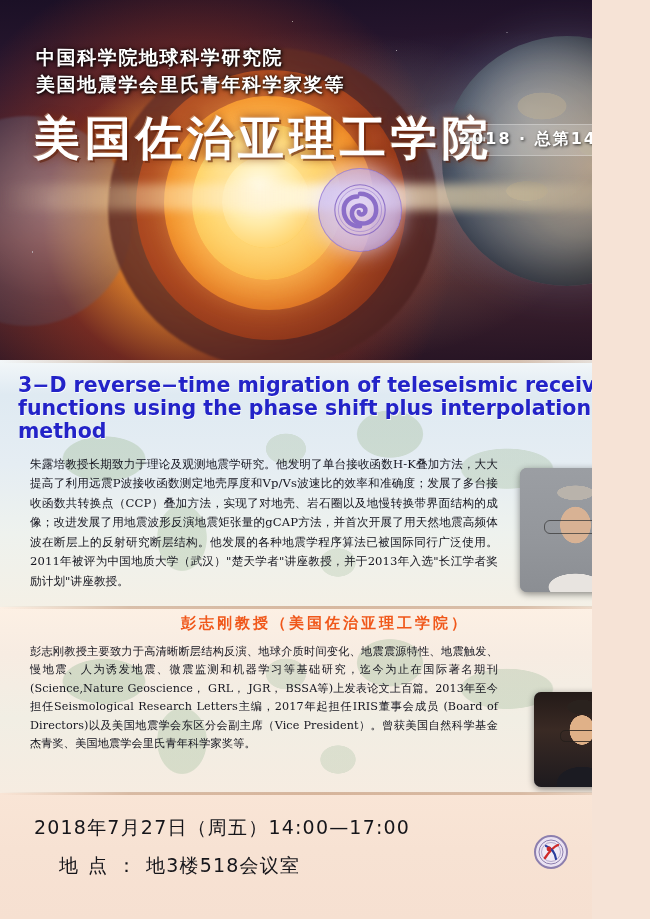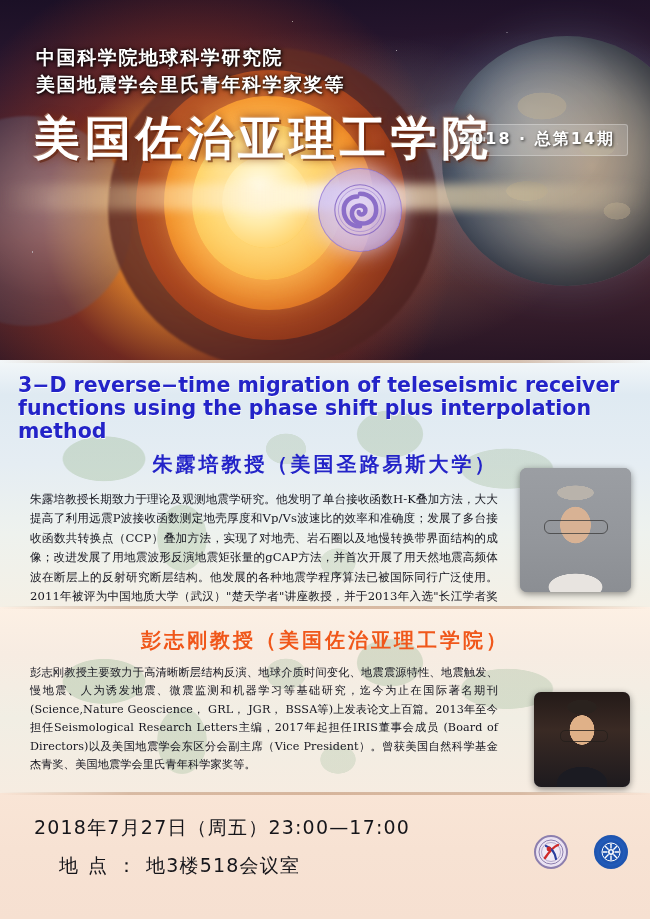--- a/index.html
+++ b/index.html
@@ -3,21 +3,21 @@
 <meta charset="utf-8">
 <style>
   * { margin:0; padding:0; box-sizing:border-box; }
   html,body { width:650px; height:919px; }
   body {
     font-family:"DejaVu Sans","Liberation Sans",sans-serif;
     background:#f6e3d6;
     overflow:hidden;
     position:relative;
   }
-  .poster { position:relative; width:650px; height:919px; overflow:hidden; }
+  .poster { position:relative; width:592px; height:919px; overflow:hidden; }
 
   
   .hero {
     position:relative; width:650px; height:360px; overflow:hidden;
     background:
       radial-gradient(circle at 30% 62%, rgba(255,228,150,.95) 0%, rgba(255,150,40,.78) 16%, rgba(190,60,25,.45) 30%, rgba(60,25,35,0) 52%),
       radial-gradient(ellipse at 78% 44%, rgba(150,190,220,.55) 0%, rgba(70,100,130,.28) 22%, rgba(30,30,50,0) 45%),
       radial-gradient(ellipse at 50% 55%, rgba(255,190,120,.30) 0%, rgba(40,25,40,0) 60%),
       linear-gradient(178deg,#1b1026 0%,#2b1830 22%,#40202f 45%,#52262e 63%,#3a1f2c 82%,#261424 100%);
   }
@@ -144,21 +144,21 @@
     text-shadow:0.6px 0.6px 0 rgba(255,255,255,.9); }
   .talk2 .en-title { margin-top:10px; font-size:20.5px; color:#f0571a;
     text-shadow:0.6px 0.6px 0 rgba(255,255,255,.85); }
 
   .cn-speaker {
     position:relative; z-index:3; text-align:center;
     font-weight:700; letter-spacing:3px;
     font-family:"DejaVu Sans","Liberation Sans",sans-serif;
   }
   .talk1 .cn-speaker { margin-top:8px; font-size:20px; color:#2323c8; }
-  .talk2 .cn-speaker { margin-top:20px; font-size:20px; color:#f0571a; }
+  .talk2 .cn-speaker { margin-top:7px; font-size:15px; color:#f0571a; }
 
   .bio {
     position:relative; z-index:3;
     margin:12px 152px 0 30px;
     font-family:"DejaVu Serif","Liberation Serif",serif;
     font-size:11.6px; line-height:19.5px;
     color:#14141e; text-align:justify; text-justify:inter-character;
     letter-spacing:.1px;
   }
   .talk2 .bio { margin-top:10px; font-size:11.2px; line-height:18.4px; }
@@ -243,21 +243,20 @@
         <path d="M30 48 C18 48 12 39 12 30 C12 21 19 15 27 15" fill="none" stroke="#8c6ec8" stroke-width="5" stroke-linecap="round"></path>
       </svg>
     </div>
   </div>
 
   <div class="sep a"></div>
 
   <div class="talk1">
     <div class="map-bg" style="inset:0;"></div>
     <div class="en-title">3−D reverse−time migration of teleseismic receiver functions using the phase shift plus interpolation method</div>
-    <div class="cn-speaker">朱露培教授（美国圣路易斯大学）</div>
     <div class="bio">朱露培教授长期致力于理论及观测地震学研究。他发明了单台接收函数H-K叠加方法，大大提高了利用远震P波接收函数测定地壳厚度和Vp/Vs波速比的效率和准确度；发展了多台接收函数共转换点（CCP）叠加方法，实现了对地壳、岩石圈以及地慢转换带界面结构的成像；改进发展了用地震波形反演地震矩张量的gCAP方法，并首次开展了用天然地震高频体波在断层上的反射研究断层结构。他发展的各种地震学程序算法已被国际同行广泛使用。2011年被评为中国地质大学（武汉）"楚天学者"讲座教授，并于2013年入选"长江学者奖励计划"讲座教授。</div>
     <div class="portrait p1">
       <div class="face f1"></div>
     </div>
   </div>
 
   <div class="sep b"></div>
 
   <div class="talk2">
     <div class="map-bg" style="inset:0;"></div>
@@ -265,21 +264,21 @@
     <div class="bio">彭志刚教授主要致力于高清晰断层结构反演、地球介质时间变化、地震震源特性、地震触发、慢地震、人为诱发地震、微震监测和机器学习等基础研究，迄今为止在国际著名期刊(Science,Nature Geoscience， GRL， JGR， BSSA等)上发表论文上百篇。2013年至今担任Seismological Research Letters主编，2017年起担任IRIS董事会成员 (Board of Directors)以及美国地震学会东区分会副主席（Vice President）。曾获美国自然科学基金杰青奖、美国地震学会里氏青年科学家奖等。</div>
     <div class="portrait p2">
       <div class="face f2"></div>
     </div>
   </div>
 
   <div class="sep c"></div>
 
   <div class="footer">
     <div class="info-row r1">
-      <span class="info-value">2018年7月27日（周五）23:00—17:00</span>
+      <span class="info-value">2018年7月27日（周五）14:00—17:00</span>
     </div>
     <div class="info-row r2">
       <span class="info-label">地点：</span>
       <span class="info-value">地3楼518会议室</span>
     </div>
 
     <div class="logos">
       <div class="logo logo-iggcas">
         <svg viewBox="0 0 26 26" aria-hidden="true">
           <circle cx="13" cy="13" r="12" fill="none" stroke="#8d7fae" stroke-width="1"></circle>

